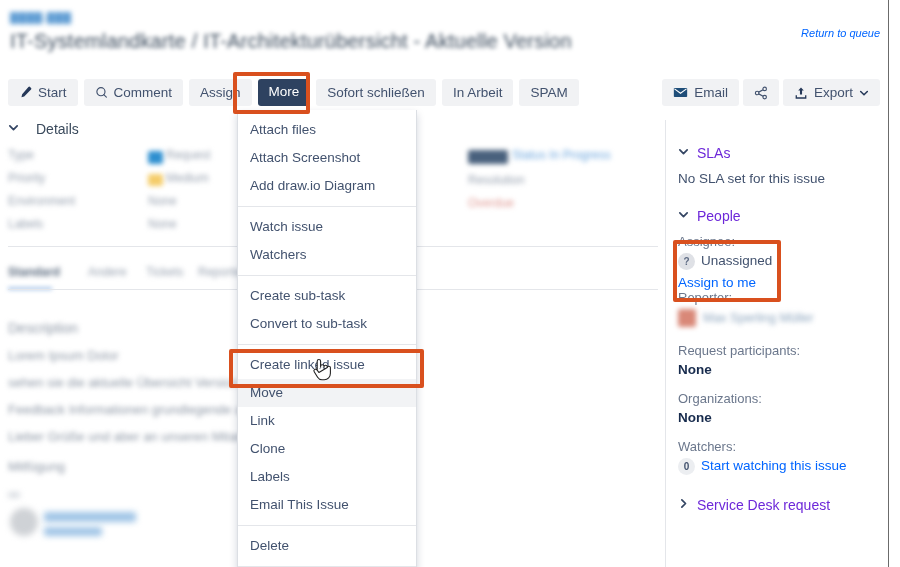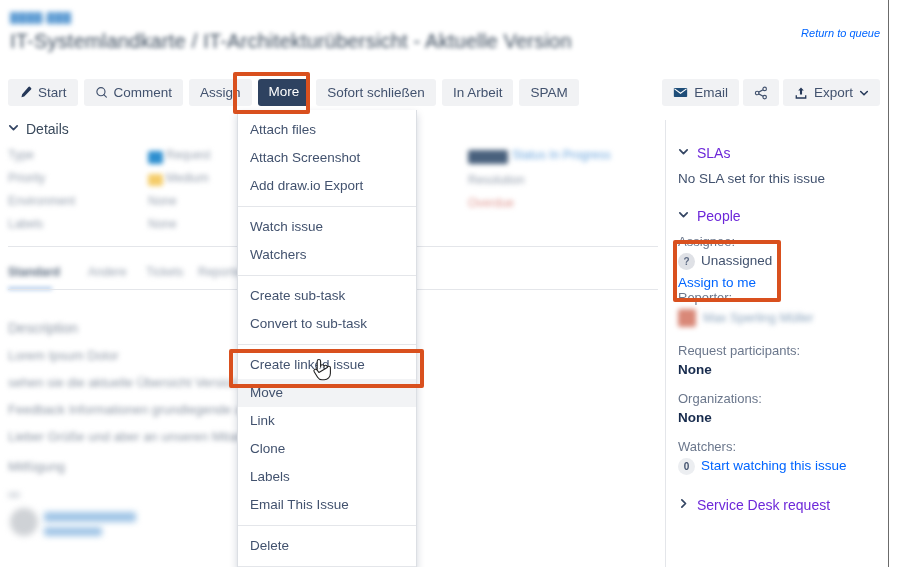--- a/index.html
+++ b/index.html
@@ -88,21 +88,21 @@
 
   
   #right-toolbar {
     position: absolute; right: 20px; top: 79px;
     display: flex; align-items: center; gap: 4px;
   }
 
   
   #details-header {
     position: absolute; left: 8px; top: 121px;
-    display: flex; align-items: center; gap: 7px;
+    display: flex; align-items: center; gap: 17px;
     font-size: 14px; color: #3a4a5c;
   }
   .chev {
     display: inline-block;
     color: #344563;
     font-size: 11px;
     transform: translateY(-1px);
   }
   .blur-block {
     position: absolute;
@@ -371,21 +371,21 @@
   <div class="desc-line" style="left:8px; top:459px; width:62px;">Mitfügung</div>
   <div class="blur-block" style="left:8px; top:493px; width:12px; height:4px;"></div>
   <div class="blur-block" style="left:10px; top:508px; width:28px; height:28px; border-radius:50%; background:#cfd2d6;"></div>
   <div class="blur-block" style="left:44px; top:512px; width:92px; height:10px; background:#9fc4e6;"></div>
   <div class="blur-block" style="left:44px; top:527px; width:58px; height:9px; background:#9fc4e6;"></div>
 
   <div id="dropdown">
 
     <div class="menu-item">Attach files</div>
     <div class="menu-item">Attach Screenshot</div>
-    <div class="menu-item">Add draw.io Export</div>
+    <div class="menu-item">Add draw.io Diagram</div>
 
     <div class="menu-sep"></div>
 
     <div class="menu-item">Watch issue</div>
     <div class="menu-item">Watchers</div>
 
     <div class="menu-sep"></div>
 
     <div class="menu-item">Create sub-task</div>
     <div class="menu-item">Convert to sub-task</div>

